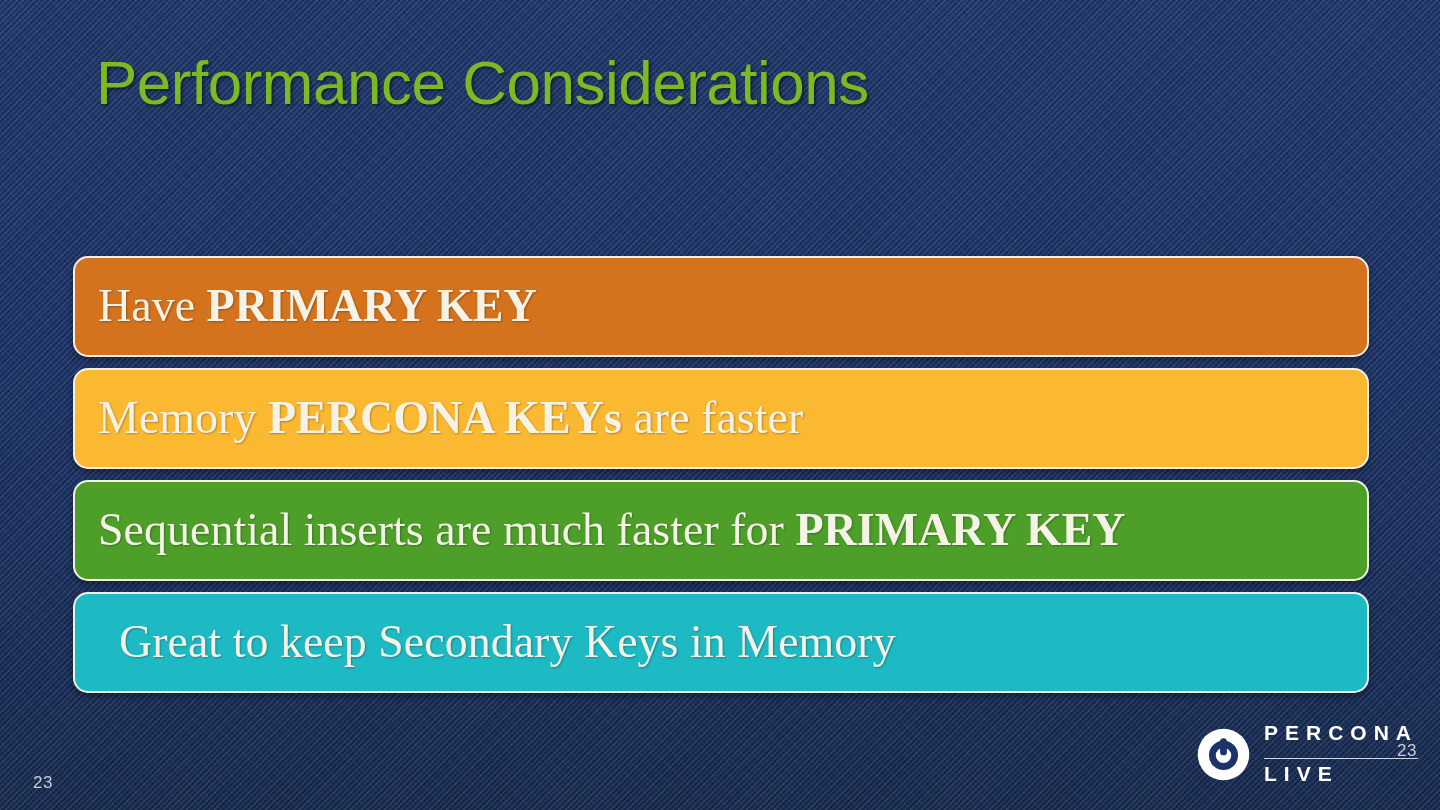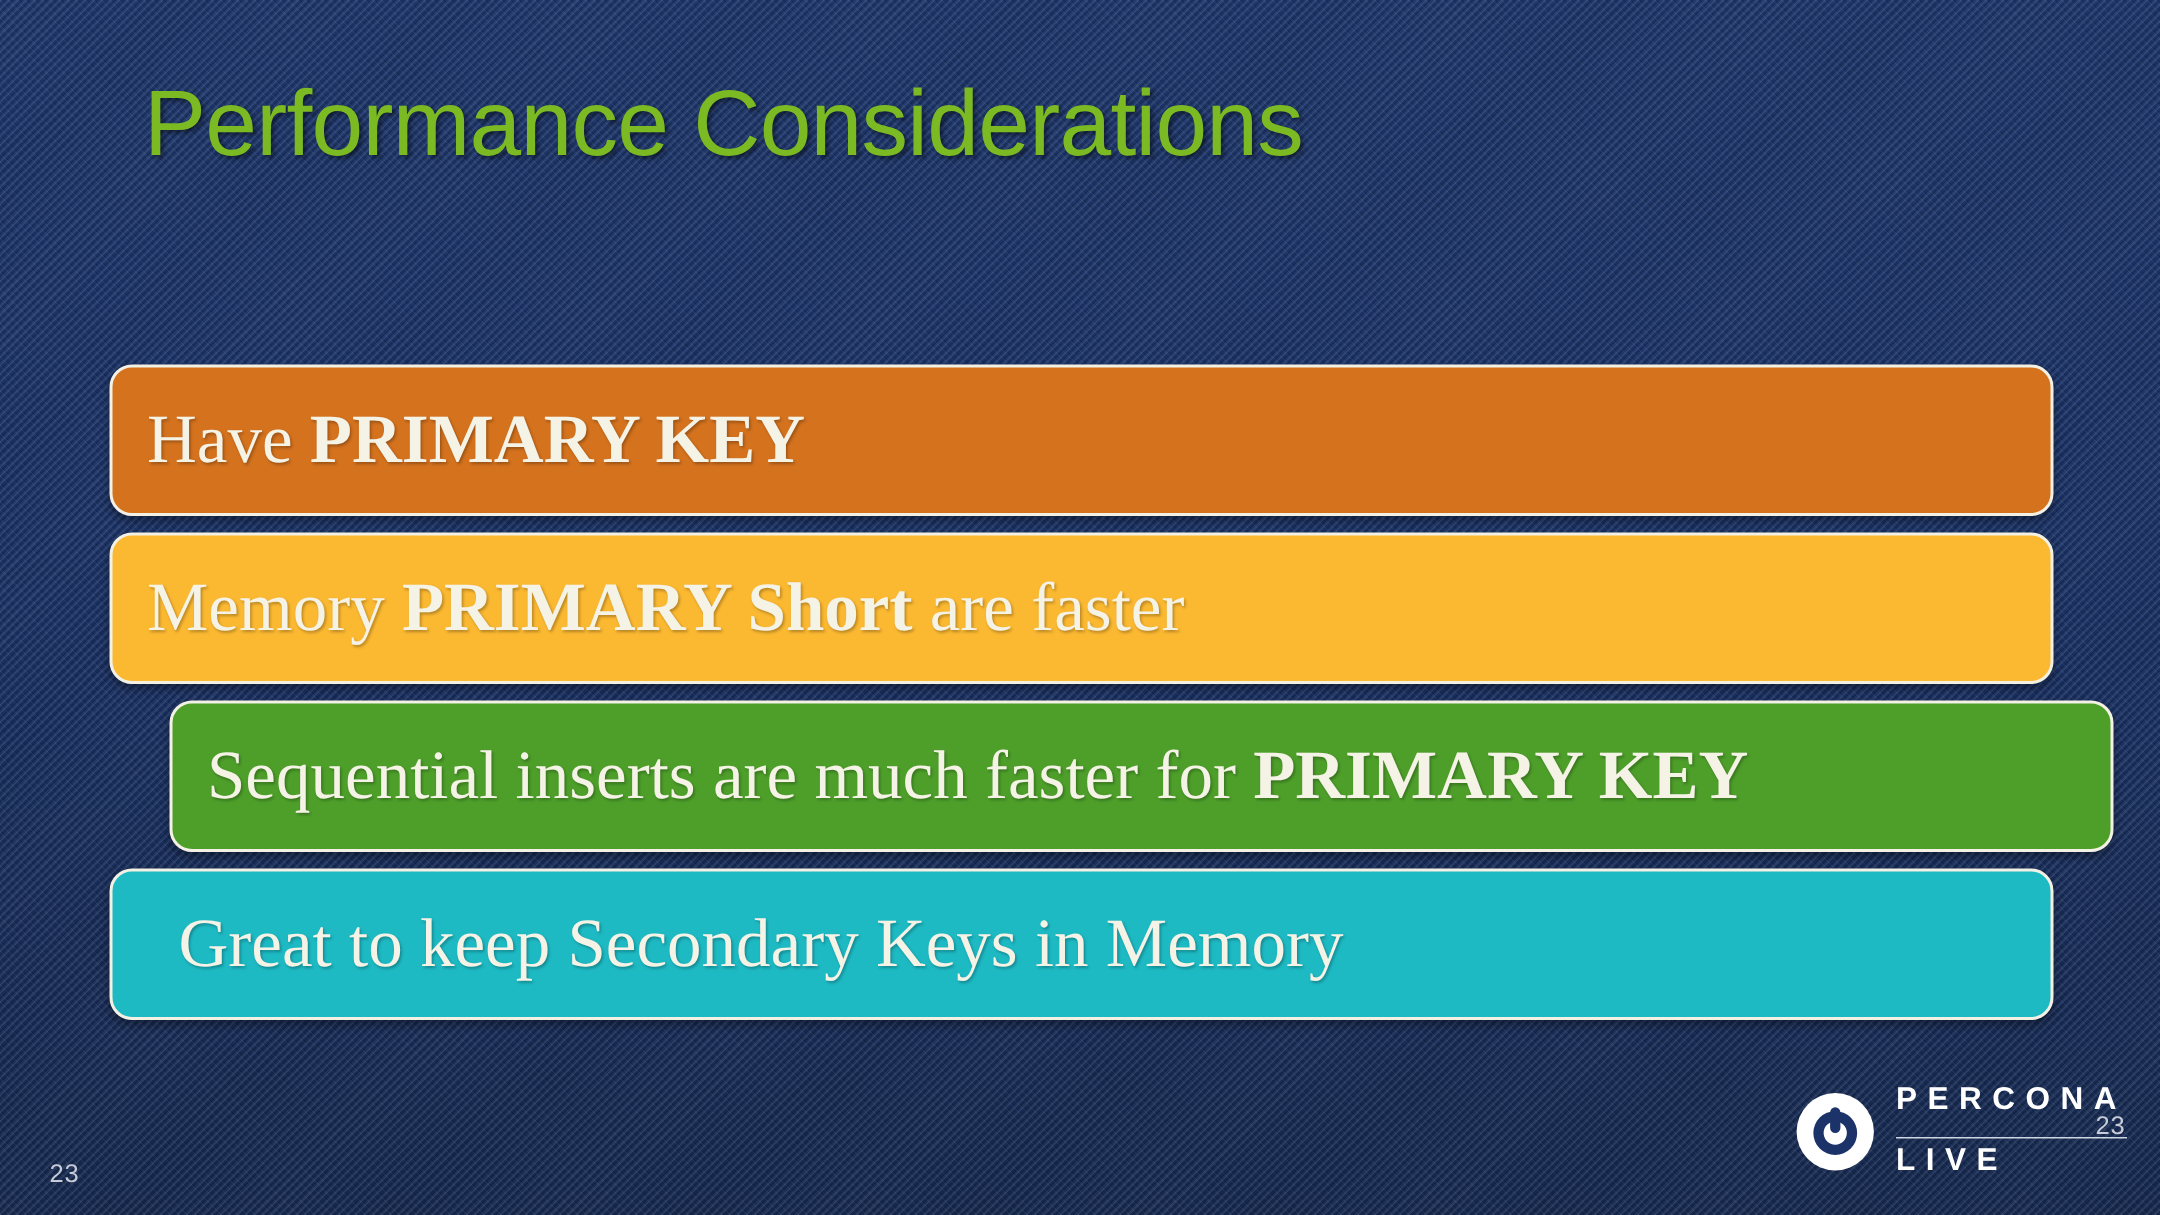--- a/index.html
+++ b/index.html
@@ -47,21 +47,21 @@
     white-space: nowrap;
     text-shadow: 2px 2px 3px rgba(0,0,0,0.45);
     font-stretch: condensed;
     text-align: right;
   }
 
   
   .bars {
     position: absolute;
     left: 73px;
-    top: 243px;
+    top: 256px;
     width: 1290px;
   }
 
   .bar {
     position: relative;
     box-sizing: border-box;
     height: 101px;
     margin-bottom: 11px;
     border-radius: 15px;
     border: 2px solid #f3f0e4;
@@ -162,24 +162,24 @@
 
   <div class="title">Performance Considerations</div>
 
   <div class="bars">
 
     <div class="bar bar-orange" style="background-color: rgb(212, 114, 30); width: 1296px;">
       <div class="bar-text"><span>Have </span><span class="b">PRIMARY KEY</span></div>
     </div>
 
     <div class="bar bar-yellow" style="background-color: rgb(251, 184, 49); width: 1296px;">
-      <div class="bar-text"><span>Memory </span><span class="b">PRIMARY Short</span><span> are faster</span></div>
-    </div>
-
-    <div class="bar bar-green" style="background-color: rgb(77, 159, 42); width: 1296px; margin-left: 40px;">
+      <div class="bar-text"><span>Memory </span><span class="b">PERCONA KEYs</span><span> are faster</span></div>
+    </div>
+
+    <div class="bar bar-green" style="background-color: rgb(77, 159, 42); width: 1296px;">
       <div class="bar-text"><span>Sequential inserts are much faster for </span><span class="b">PRIMARY KEY</span></div>
     </div>
 
     <div class="bar bar-teal" style="background-color: rgb(29, 186, 196); width: 1296px;">
       <div class="bar-text"><span>Great to keep Secondary Keys in Memory</span></div>
     </div>
 
   </div>
 
   <div class="page-num-left">23</div>

